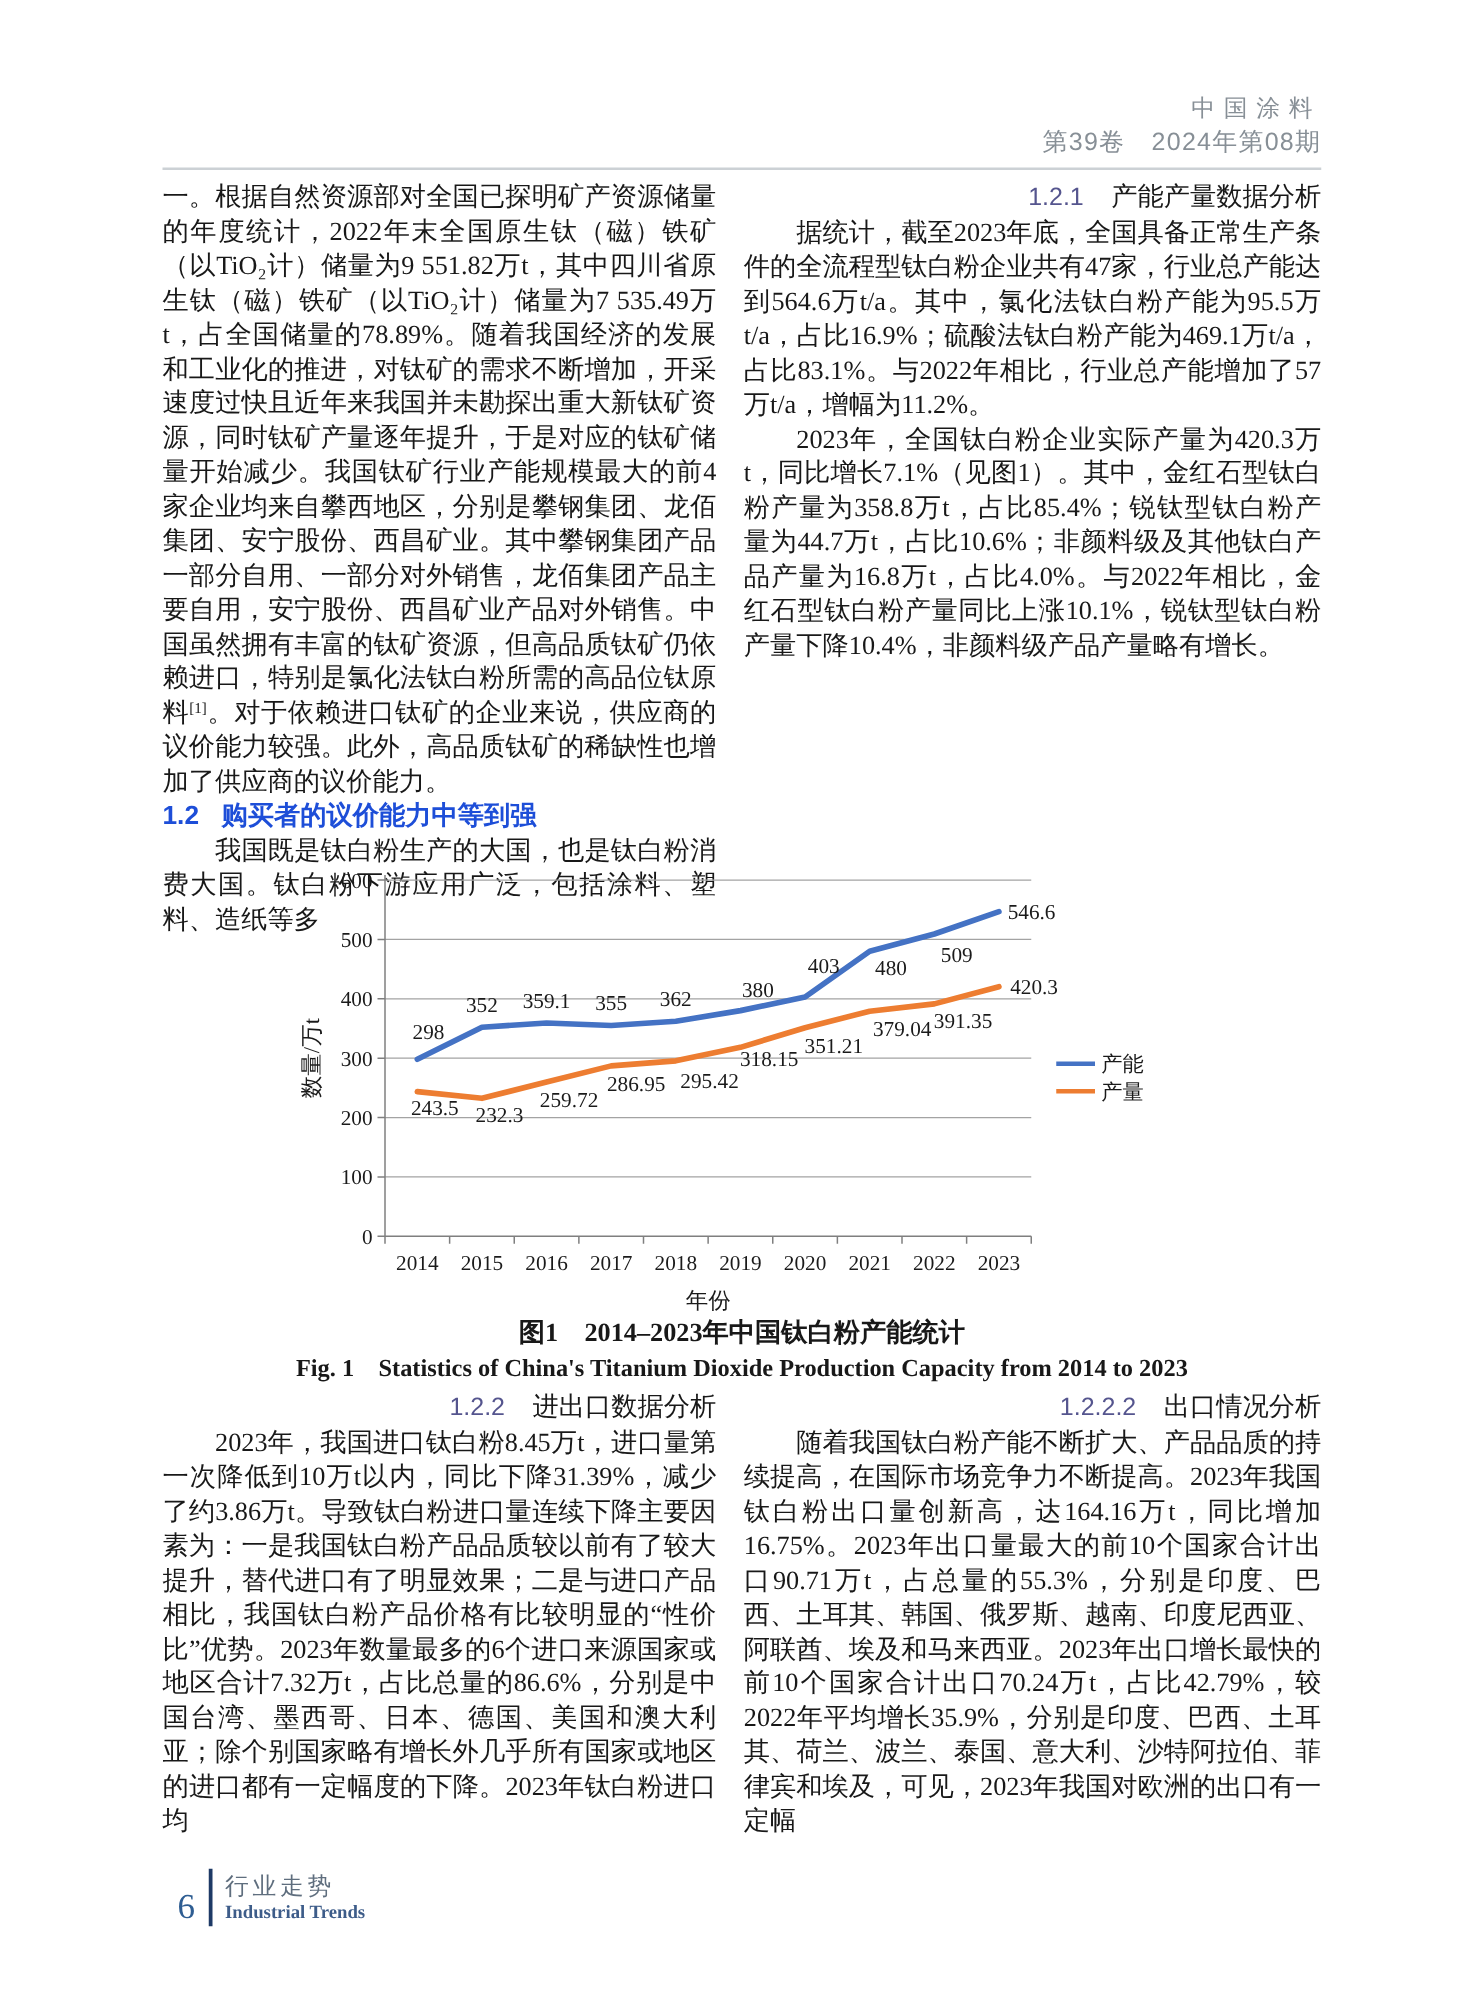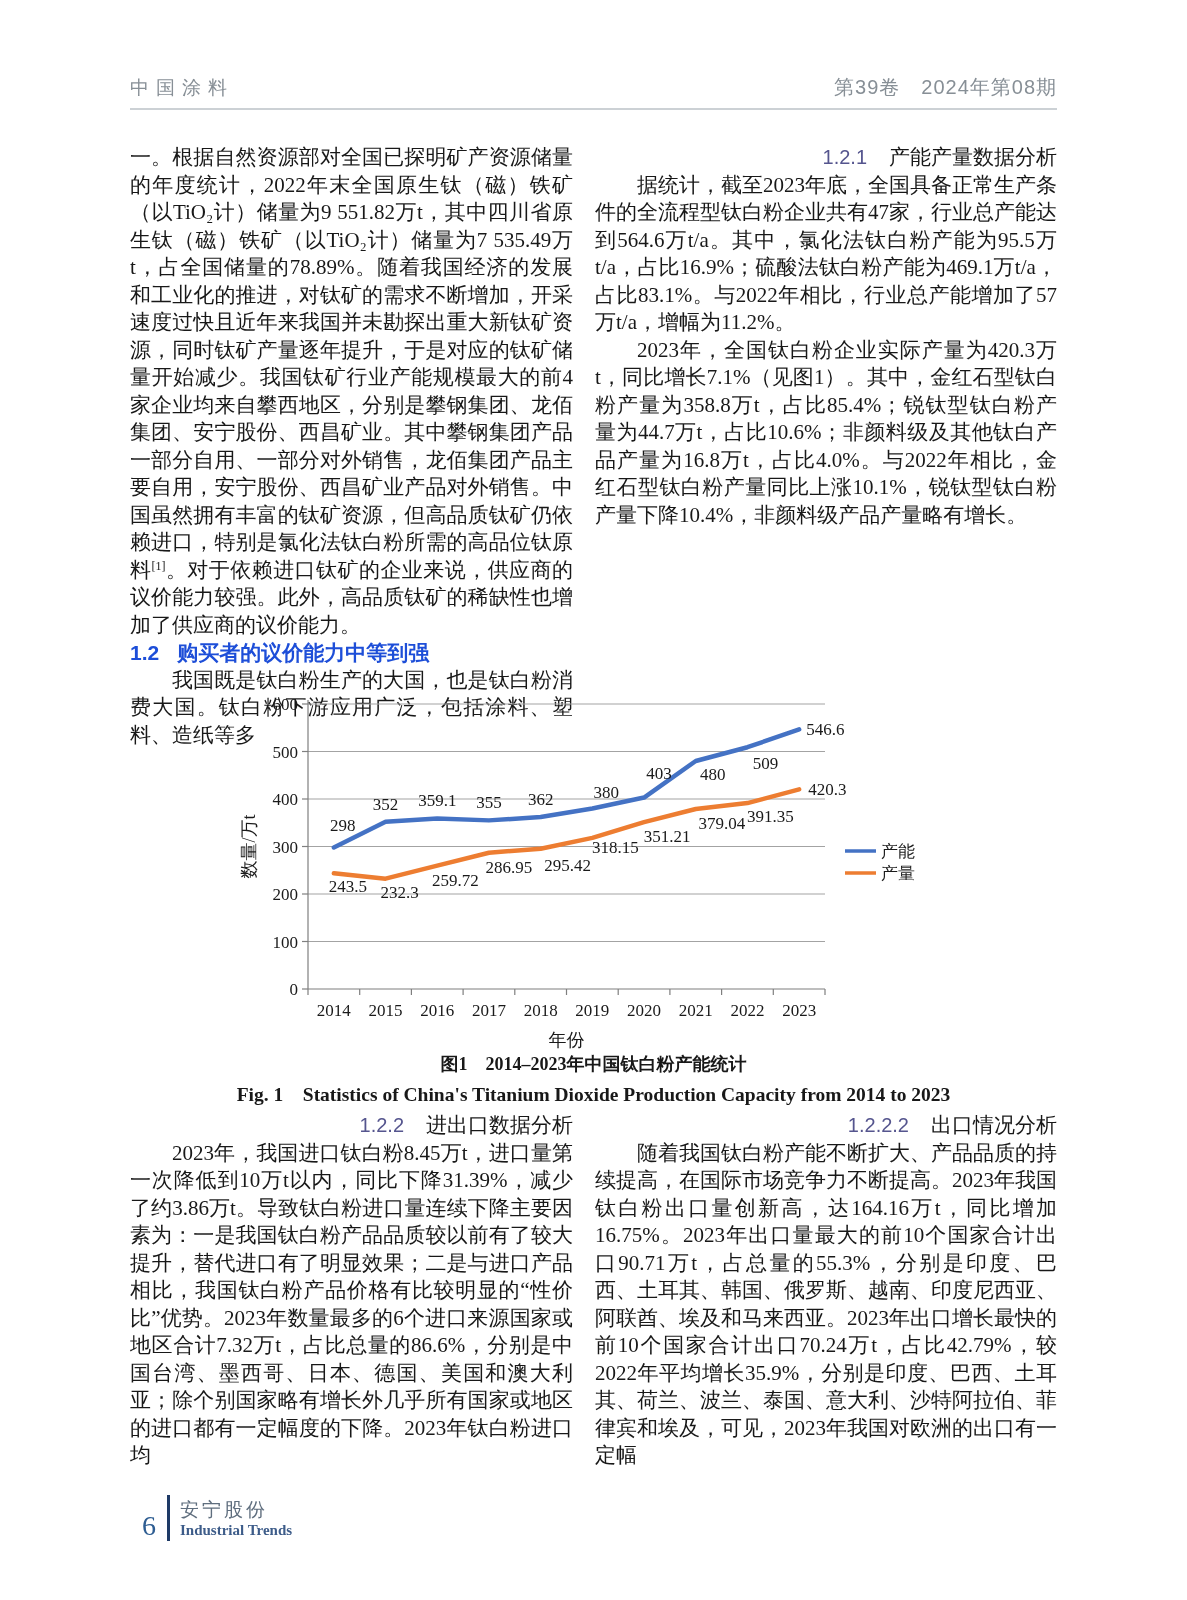--- a/index.html
+++ b/index.html
@@ -1,42 +1,42 @@
 <!DOCTYPE html>
 <html><head>
 <meta charset="utf-8">
 <style>
   html,body{margin:0;padding:0;background:#ffffff;}
   .page{position:relative;width:1187px;height:1600px;background:#ffffff;overflow:hidden;
         font-family:"Liberation Serif","DejaVu Serif",serif;color:#181818;}
   
   .header{position:absolute;left:130px;right:130px;top:74px;display:flex;
           justify-content:space-between;align-items:flex-end;
-          border-bottom:2px solid #ccd1d5;padding-bottom:7px;}
+          border-bottom:2px solid #ccd1d5;padding-bottom:7px;flex-direction:column;}
   .journal-name{font-size:19px;letter-spacing:7px;color:#878f96;font-family:"Liberation Sans","DejaVu Sans",sans-serif;}
   .issue-info{font-size:20px;letter-spacing:1px;color:#878f96;font-family:"Liberation Sans","DejaVu Sans",sans-serif;}
   
   .col{position:absolute;top:144px;}
   .col-left{left:130px;width:443px;}
   .col-right{left:595px;width:462px;}
   .col-b{top:1112px;}
   p.body{margin:0;font-size:21px;line-height:27.5px;text-align:justify;}
   p.indent{text-indent:2em;}
   sup.ref{font-size:12px;vertical-align:7px;line-height:0;}
   .h-main{margin:0;font-size:21px;line-height:27.5px;font-weight:bold;color:#1d4ed8;
           font-family:"Liberation Sans","DejaVu Sans",sans-serif;}
   .h-main .h-num{margin-right:18px;}
   .h-sub{margin:0;font-size:21px;line-height:27.5px;text-align:right;}
   .h-sub .h-num{color:#55558e;font-family:"Liberation Sans","DejaVu Sans",sans-serif;font-size:20px;}
   .h-sub .h-title{margin-left:22px;color:#181818;}
   
   .figure{position:absolute;left:130px;top:686px;width:927px;}
   .figure svg{display:block;margin-left:103px;}
   .caption{position:absolute;left:130px;width:927px;text-align:center;font-weight:bold;margin:0;}
-  .caption-cn{top:1052px;font-size:18px;}
+  .caption-cn{top:1052px;font-size:21px;}
   .caption-en{top:1081px;font-size:19.5px;}
   
   .footer{position:absolute;left:142px;top:1495px;display:flex;align-items:center;}
   .page-num{font-size:28px;color:#2e5d92;align-self:flex-end;margin-right:11px;line-height:30px;}
   .footer-bar{width:3px;height:46px;background:#1e3a66;margin-right:10px;}
   .footer-cn{font-size:19px;color:#5f6e7e;letter-spacing:3px;line-height:23px;
              font-family:"Liberation Sans","DejaVu Sans",sans-serif;}
   .footer-en{font-size:15px;font-weight:bold;color:#3d5c89;line-height:18px;}
 </style>
 </head>
@@ -147,18 +147,18 @@
 
   <div class="col col-right col-b">
     <p class="h-sub"><span class="h-num">1.2.2.2</span><span class="h-title">出口情况分析</span></p>
     <p class="body indent">随着我国钛白粉产能不断扩大、产品品质的持续提高，在国际市场竞争力不断提高。2023年我国钛白粉出口量创新高，达164.16万t，同比增加16.75%。2023年出口量最大的前10个国家合计出口90.71万t，占总量的55.3%，分别是印度、巴西、土耳其、韩国、俄罗斯、越南、印度尼西亚、阿联酋、埃及和马来西亚。2023年出口增长最快的前10个国家合计出口70.24万t，占比42.79%，较2022年平均增长35.9%，分别是印度、巴西、土耳其、荷兰、波兰、泰国、意大利、沙特阿拉伯、菲律宾和埃及，可见，2023年我国对欧洲的出口有一定幅</p>
   </div>
 
   <div class="footer">
     <span class="page-num">6</span>
     <span class="footer-bar"></span>
     <span>
-      <div class="footer-cn">安宁股份</div>
+      <div class="footer-cn">行业走势</div>
       <div class="footer-en">Industrial Trends</div>
     </span>
   </div>
 
 </div>
 
 </body></html>

